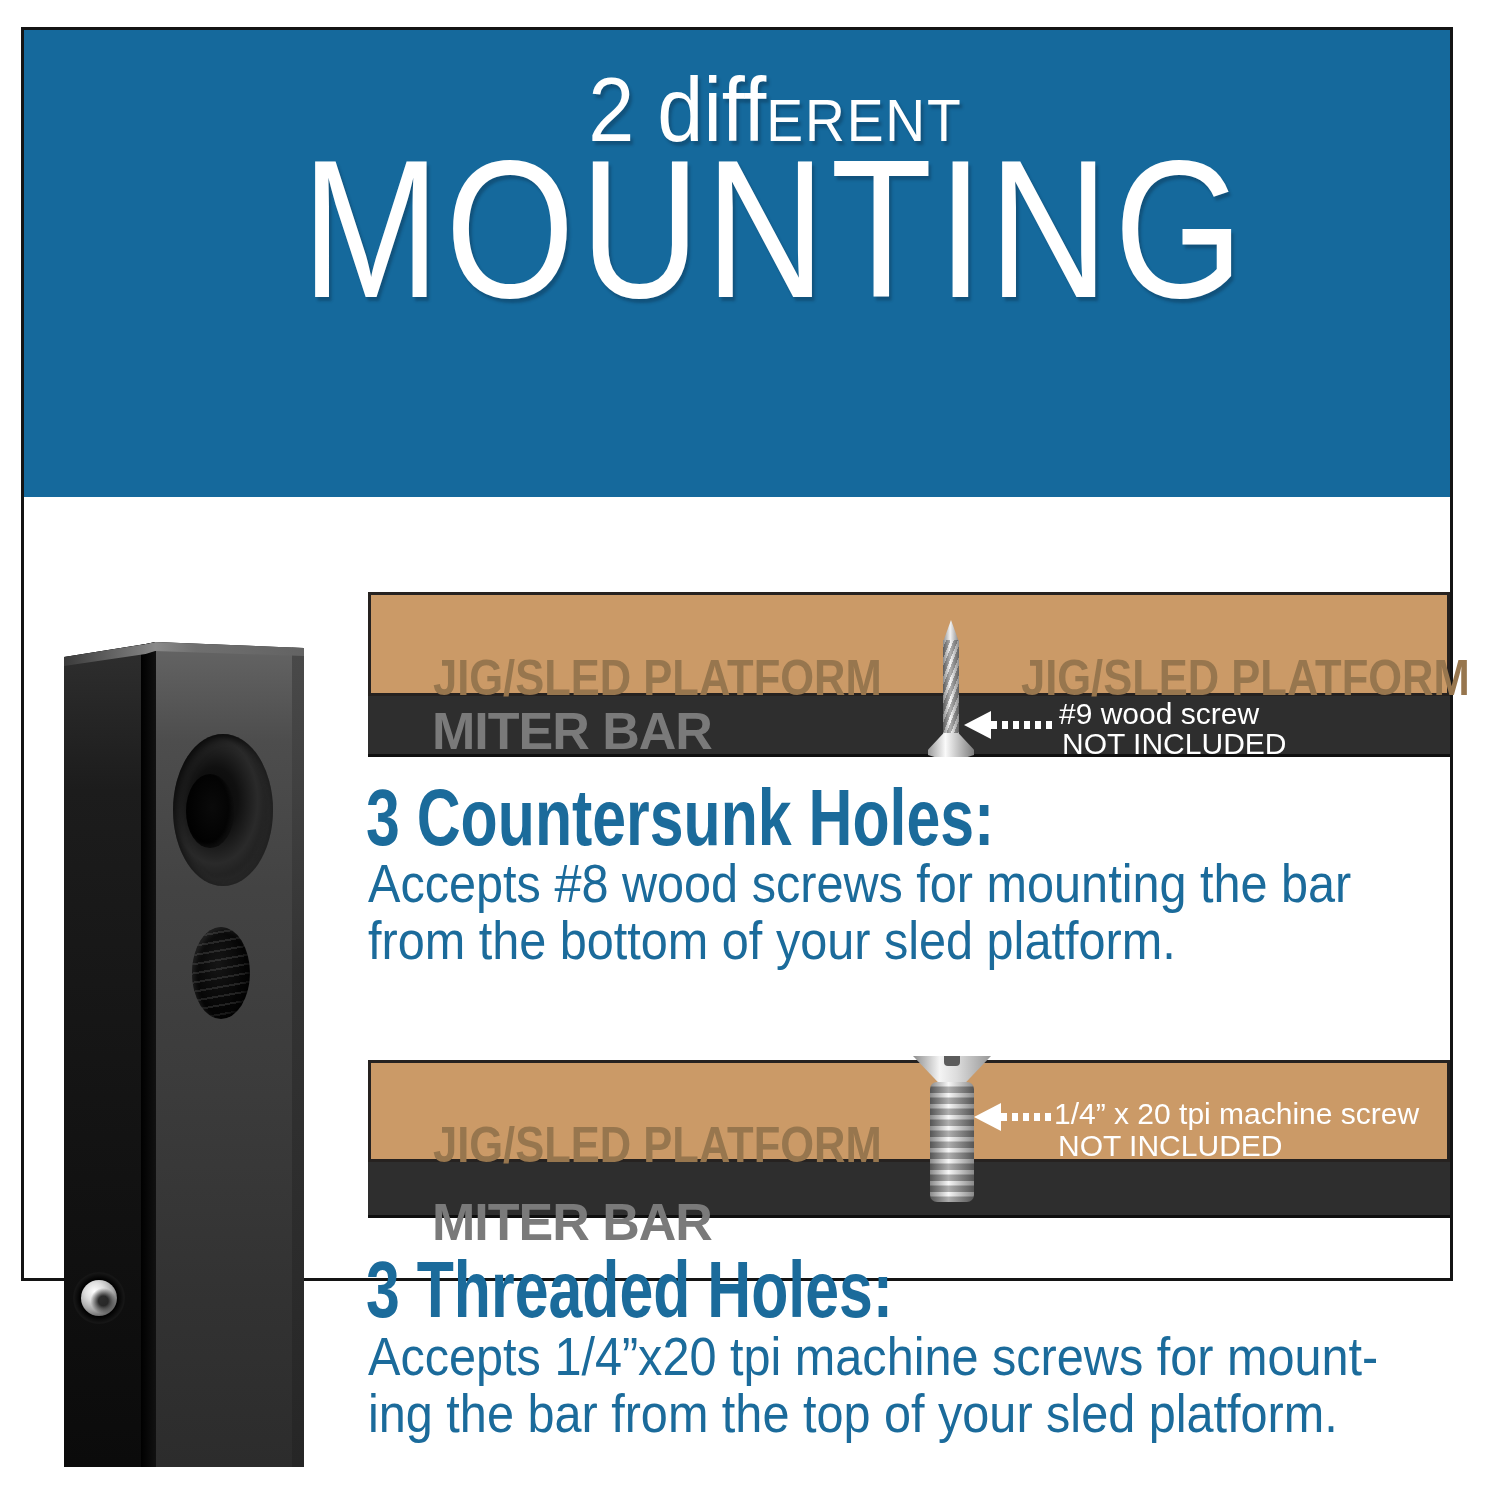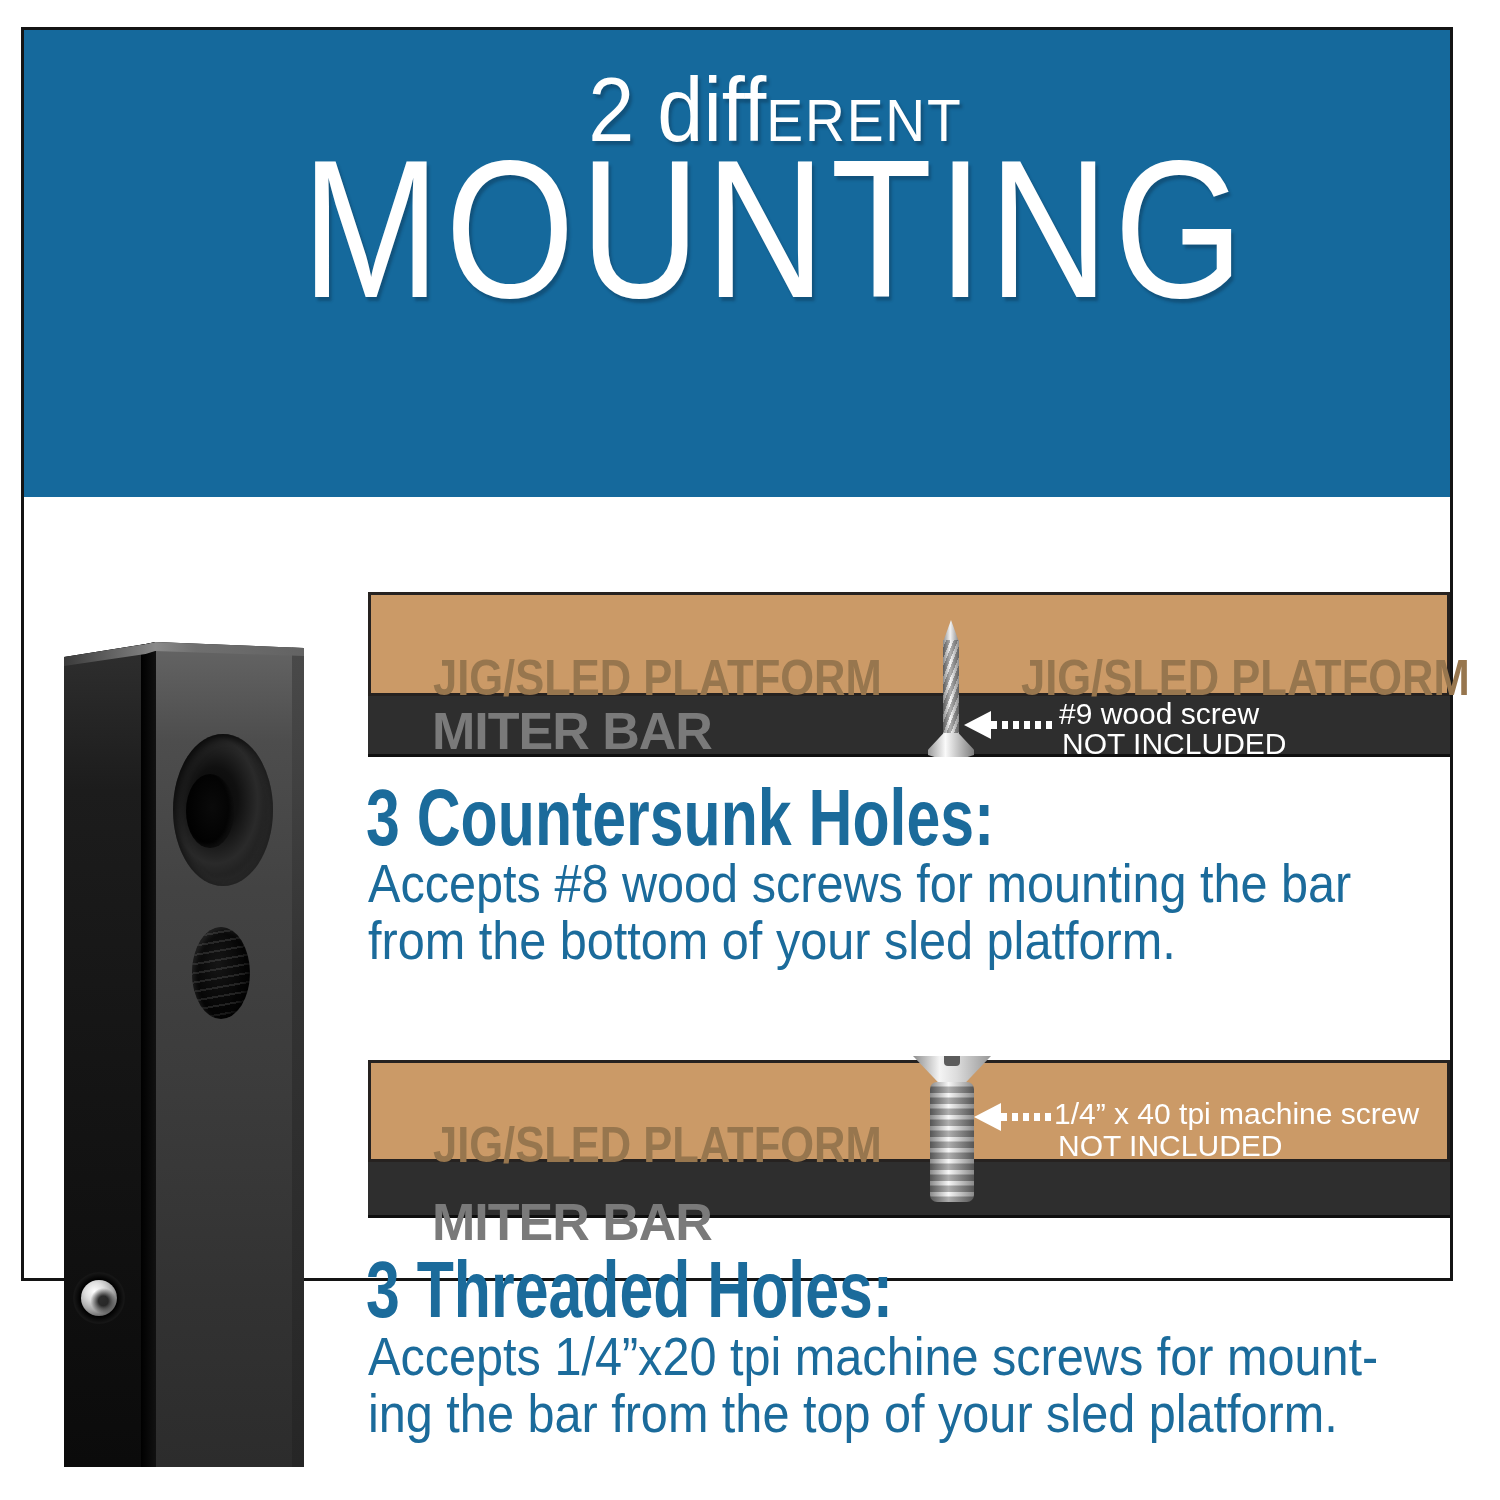--- a/index.html
+++ b/index.html
@@ -183,21 +183,21 @@
     <div class="strip-label" style="left:408px;top:1166px;">MITER BAR</div>
 
     <div class="screw screw-machine">
       <div class="sm-head">
         <div class="sm-slot"></div>
       </div>
       <div class="sm-shaft"></div>
     </div>
     <div class="arrowhead a2-head"></div>
     <div class="dots a2-dots"></div>
-    <div class="note n2-l1">1/4” x 40 tpi machine screw</div>
+    <div class="note n2-l1">1/4” x 20 tpi machine screw</div>
     <div class="note n2-l2">NOT INCLUDED</div>
 
     <div class="h-blue h2">3 Threaded Holes:</div>
     <div class="b-blue b2">
       <div>Accepts 1/4”x20 tpi machine screws for mount-</div>
       <div>ing the bar from the top of your sled platform.</div>
     </div>
 
   </div>
 </div>

